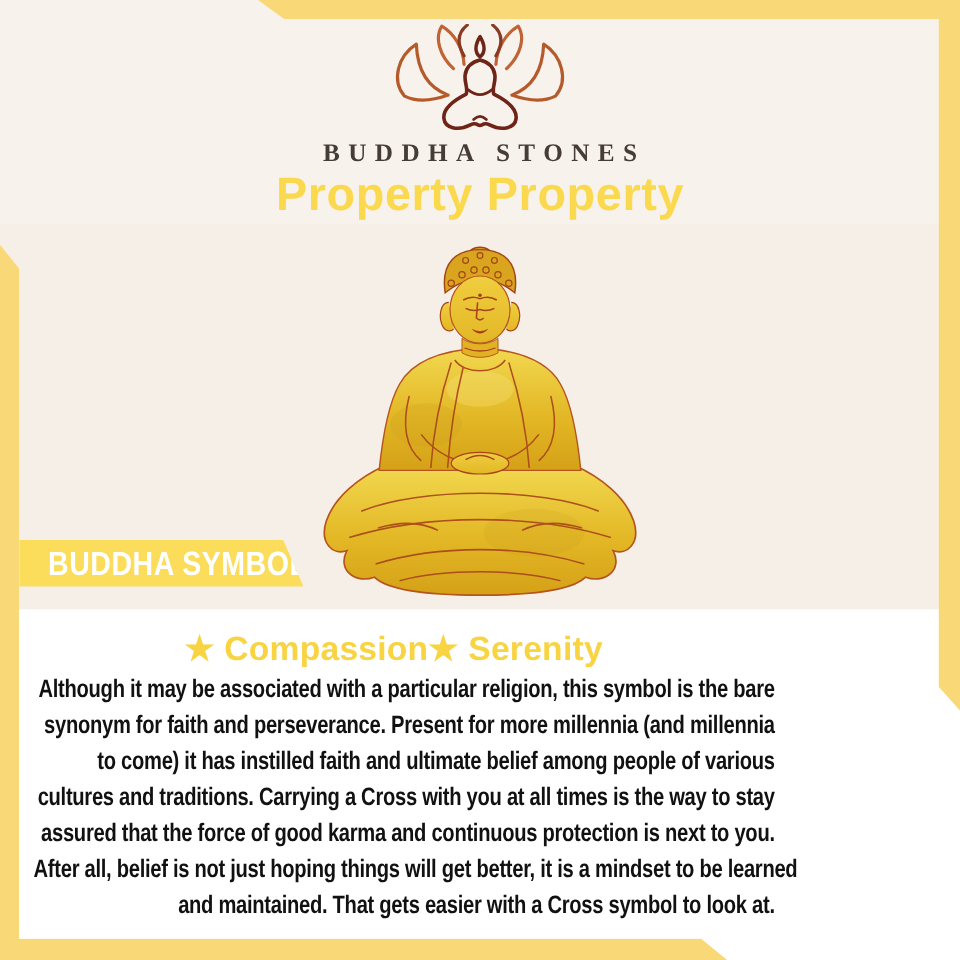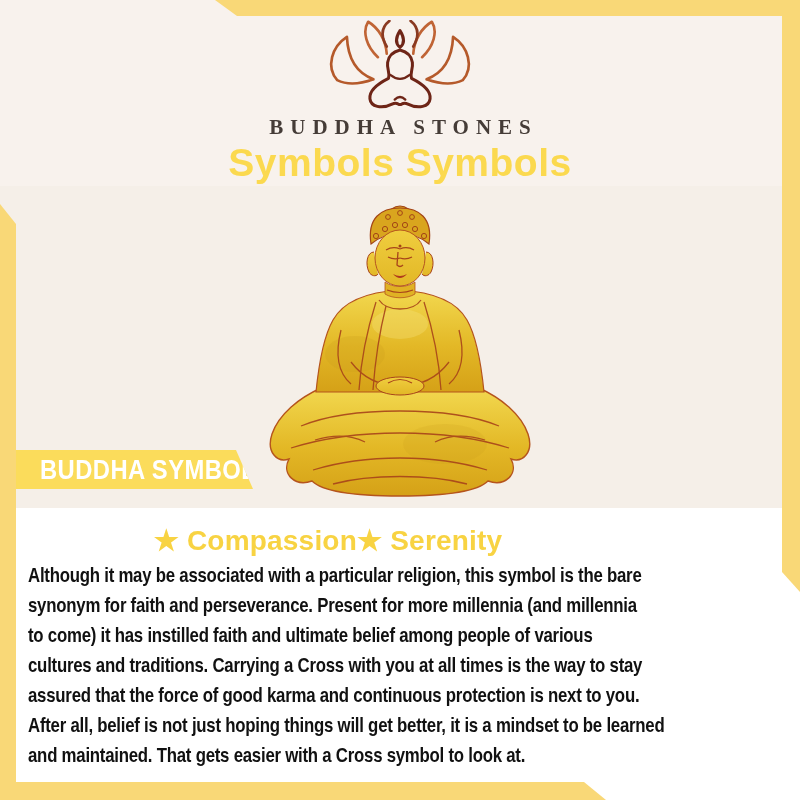--- a/index.html
+++ b/index.html
@@ -32,21 +32,21 @@
   
   .banner{position:absolute;left:16px;top:450px;width:237px;height:39px;background:#FBDC5B;
           clip-path:polygon(0 0,calc(100% - 17px) 0,100% 100%,0 100%);
           display:flex;align-items:center;box-sizing:border-box;padding-left:24px;}
   .banner-label{display:inline-block;white-space:nowrap;color:#ffffff;font-size:28px;font-weight:bold;
           letter-spacing:0.5px;transform:scaleX(0.85);transform-origin:0 50%;}
 
   
   .highlights{position:absolute;top:524px;left:0;width:656px;text-align:center;
           font-size:28px;font-weight:bold;color:#F8D342;letter-spacing:0.2px;}
-  .description{position:absolute;top:560px;left:28px;width:772px;}
+  .description{position:absolute;top:560px;left:28px;width:772px;text-align:right;}
   .desc-line{white-space:nowrap;font-size:21px;font-weight:700;letter-spacing:-0.3px;line-height:30px;
           color:#111111;transform:scaleX(0.8);transform-origin:0 50%;}
 </style>
 </head>
 <body>
 
 <div class="poster">
 
   <div class="sec-top"></div>
   <div class="sec-mid"></div>
@@ -66,21 +66,21 @@
 
         <path d="M85 12 C80 20 80 27 85 31 C90 27 90 20 85 12 Z" stroke="#6E2517" stroke-width="3.4"></path>
         <path d="M85 34 C77 36 72 41 71 48 C70 55 74 60 72 66 C60 72 50 80 51 89 C52 98 64 101 76 95 Q80 93 83 95 Q85 96 87 95 Q90 93 94 95 C106 101 118 98 119 89 C120 80 110 72 98 66 C96 60 100 55 99 48 C98 41 93 36 85 34 Z" stroke="#6E2517" stroke-width="3.4"></path>
         <path d="M74 62 Q85 71 96 62" stroke="#6E2517" stroke-width="2.6"></path>
         <path d="M79 90 Q85 84 91 90" stroke="#6E2517" stroke-width="2.6"></path>
       </g>
     </svg>
     <div class="brand-name">BUDDHA STONES</div>
   </div>
 
-  <h1 class="title">Symbols Symbols</h1>
+  <h1 class="title">Property Property</h1>
 
   <div class="buddha-wrap">
     <svg viewBox="0 0 290 302" width="290" height="302">
       <defs>
         <linearGradient id="gGold" x1="0" y1="0" x2="0" y2="1">
           <stop offset="0" stop-color="#F2D84F"></stop>
           <stop offset="0.55" stop-color="#E3B826"></stop>
           <stop offset="1" stop-color="#D5A117"></stop>
         </linearGradient>
         <linearGradient id="gFace" x1="0" y1="0" x2="0" y2="1">

